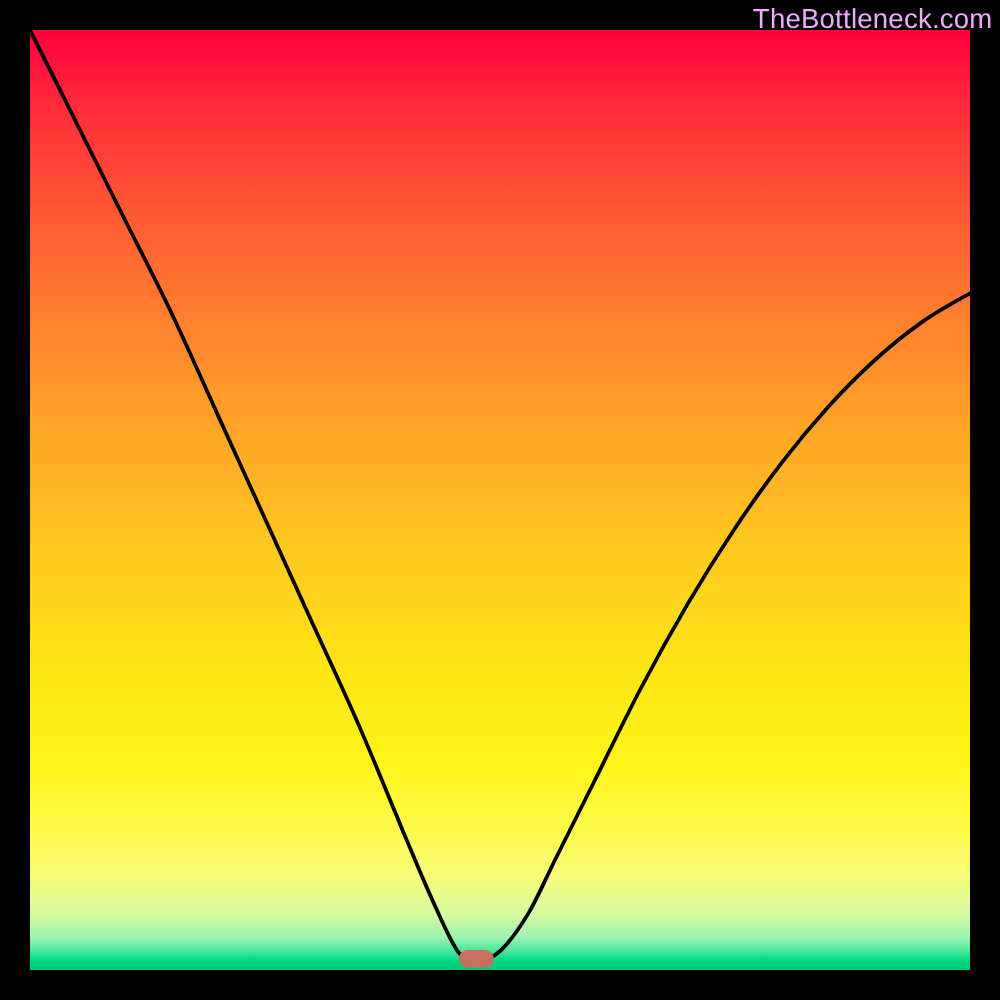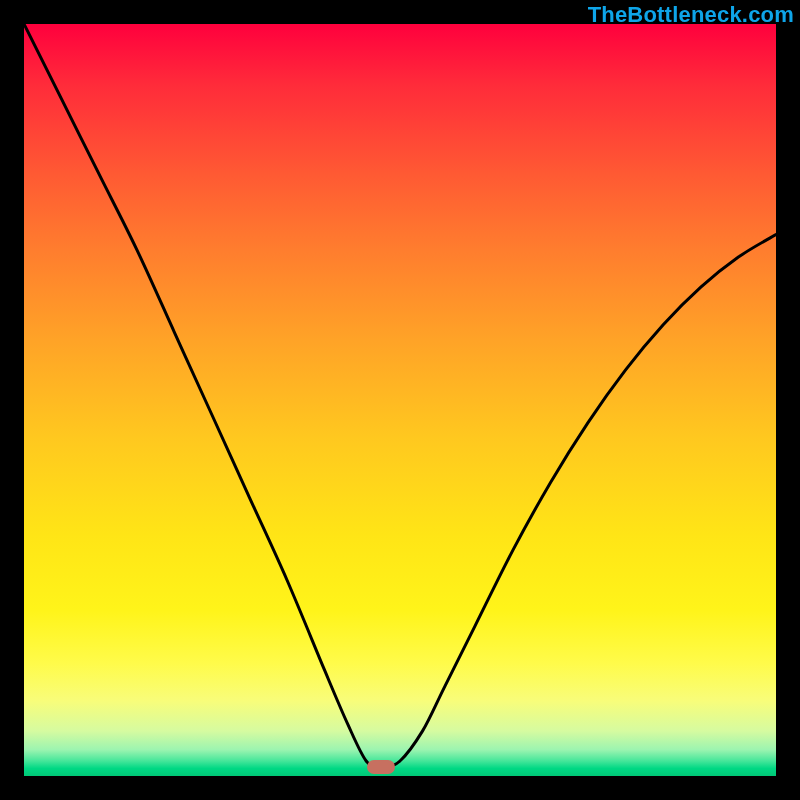--- a/index.html
+++ b/index.html
@@ -40,25 +40,24 @@
       #9cf4b0 96.5%,
       #45e69a 98%,
       #00d884 99%,
       #00c877 100%
     );
   }
   .watermark {
     position: absolute;
     top: 2px;
     right: 6px;
-    color: #0ea5e9;
+    color: #f0abfc;
     font-size: 22px;
     letter-spacing: 0.2px;
     user-select: none;
-    font-weight: bold;
   }
   svg.curve {
     position: absolute;
     left: 0;
     top: 0;
     width: 752px;
     height: 752px;
   }
   .marker {
     position: absolute;

